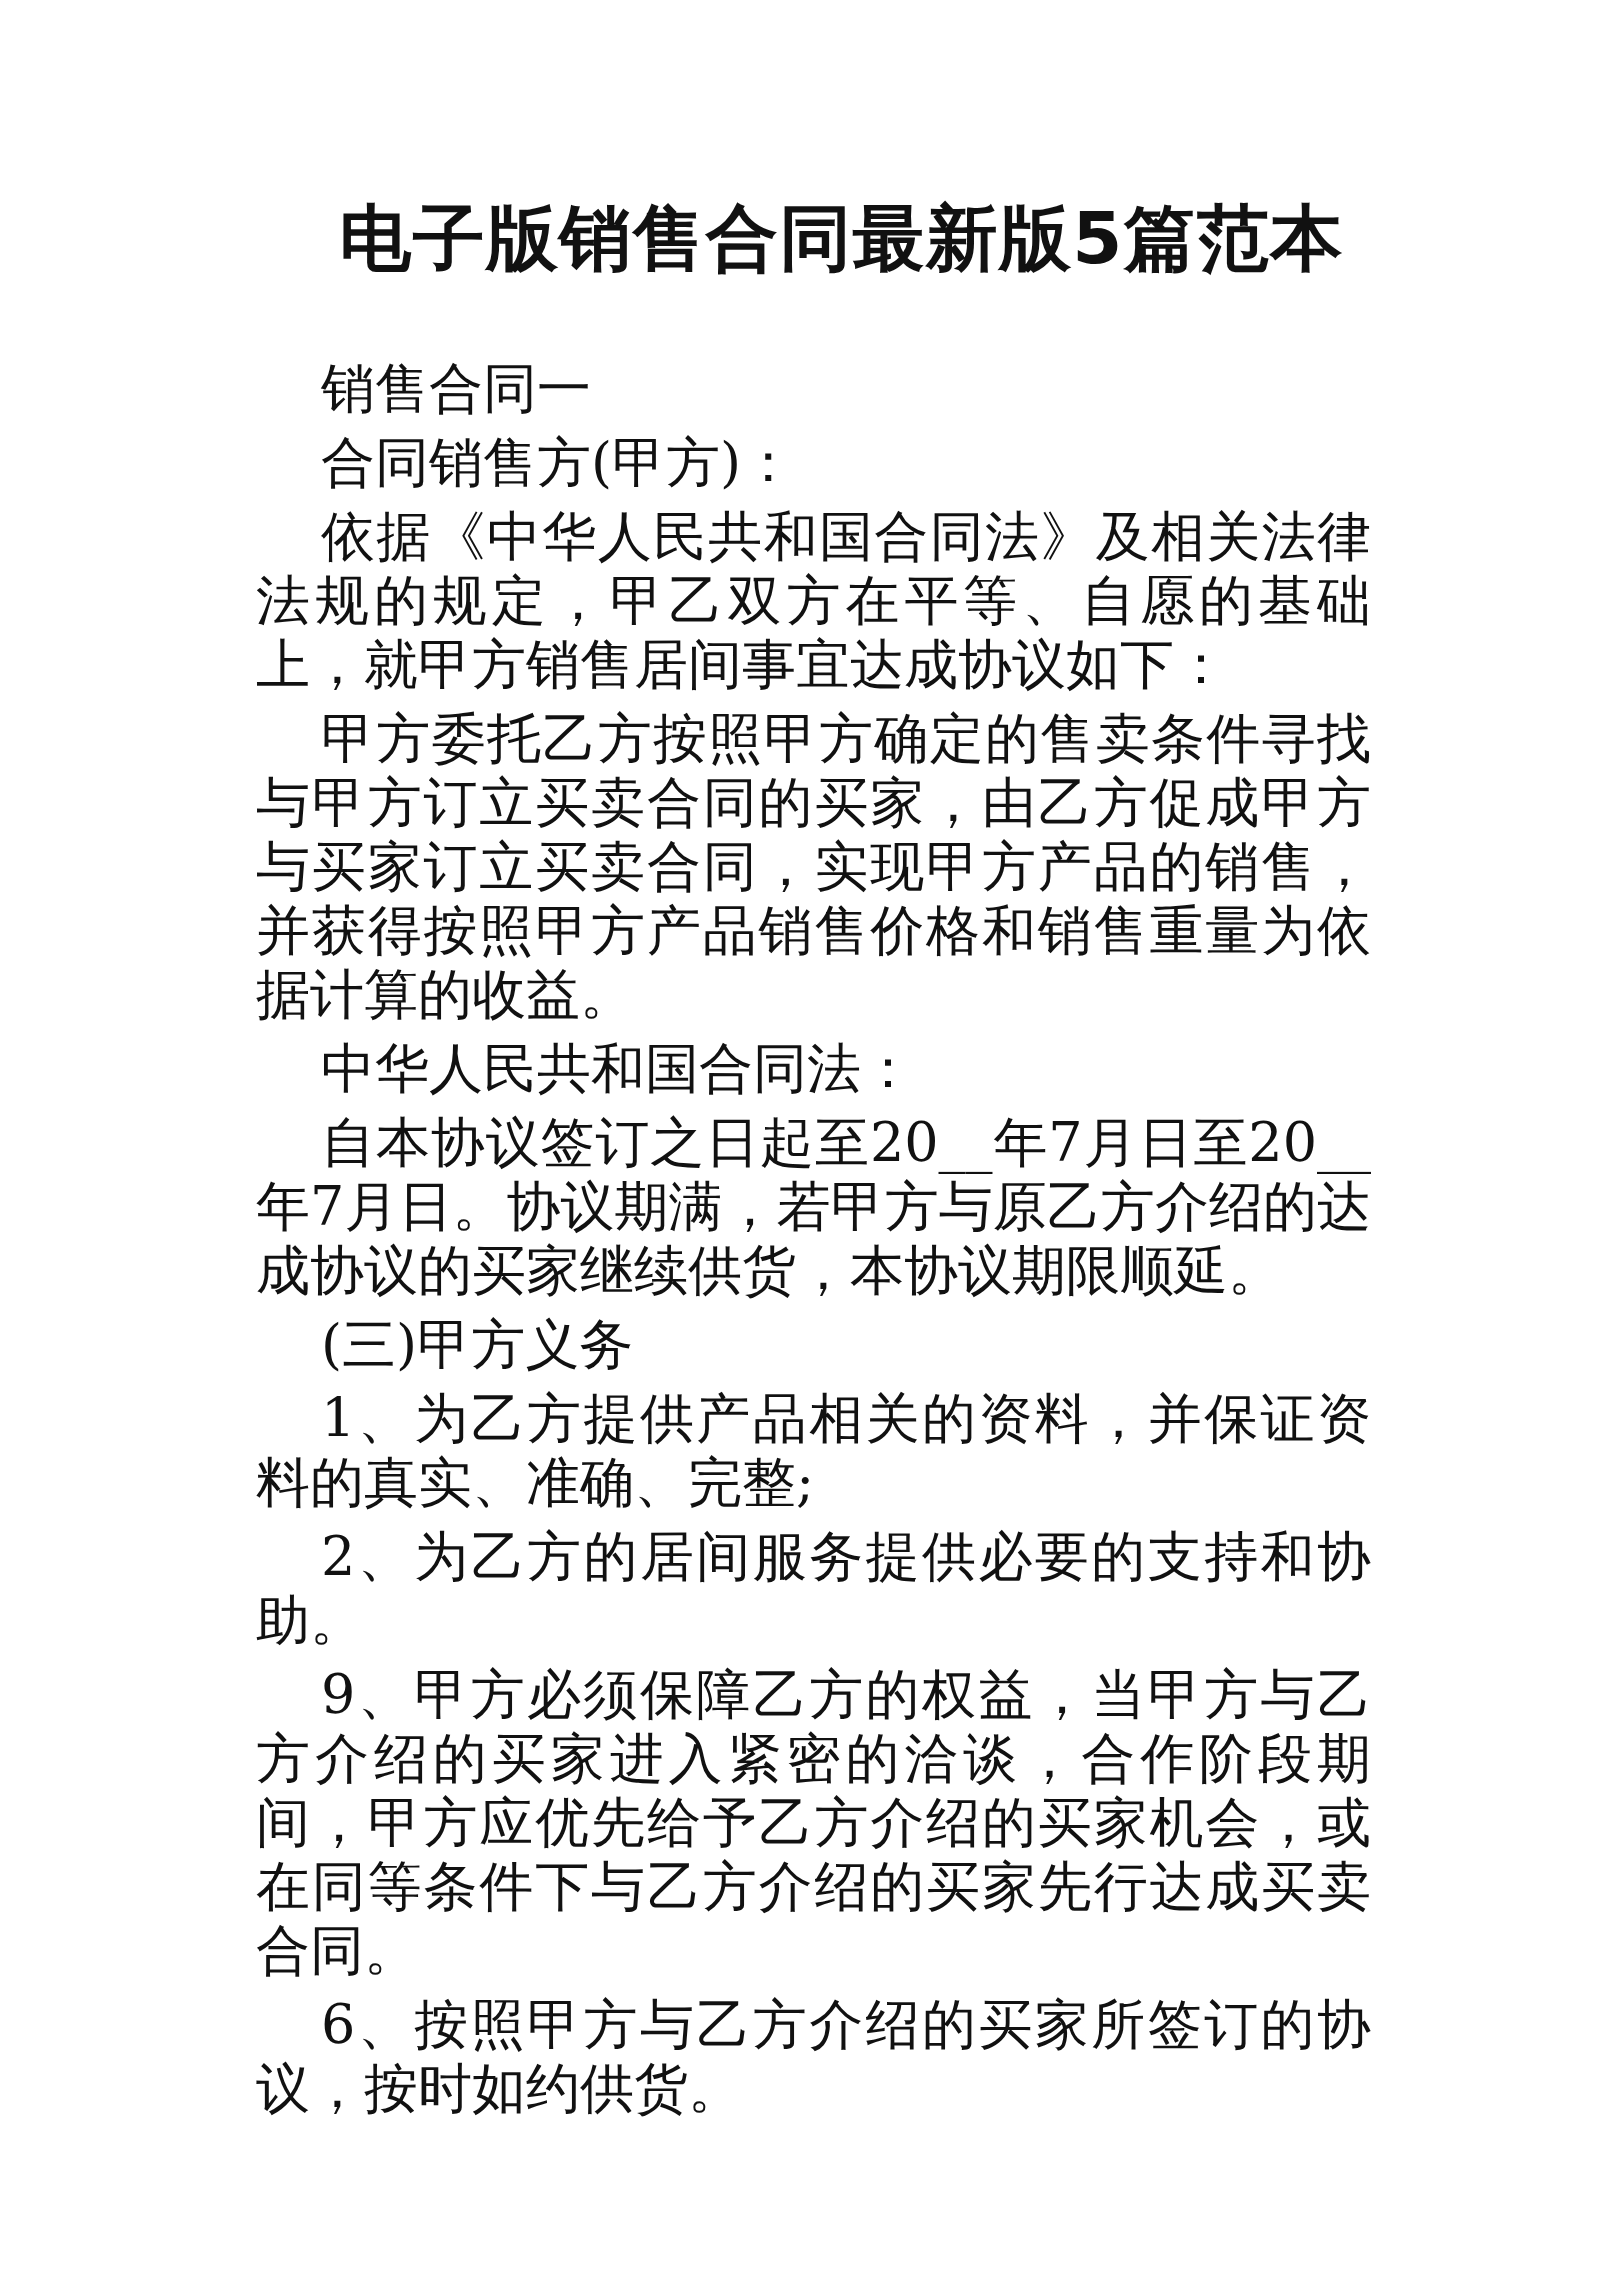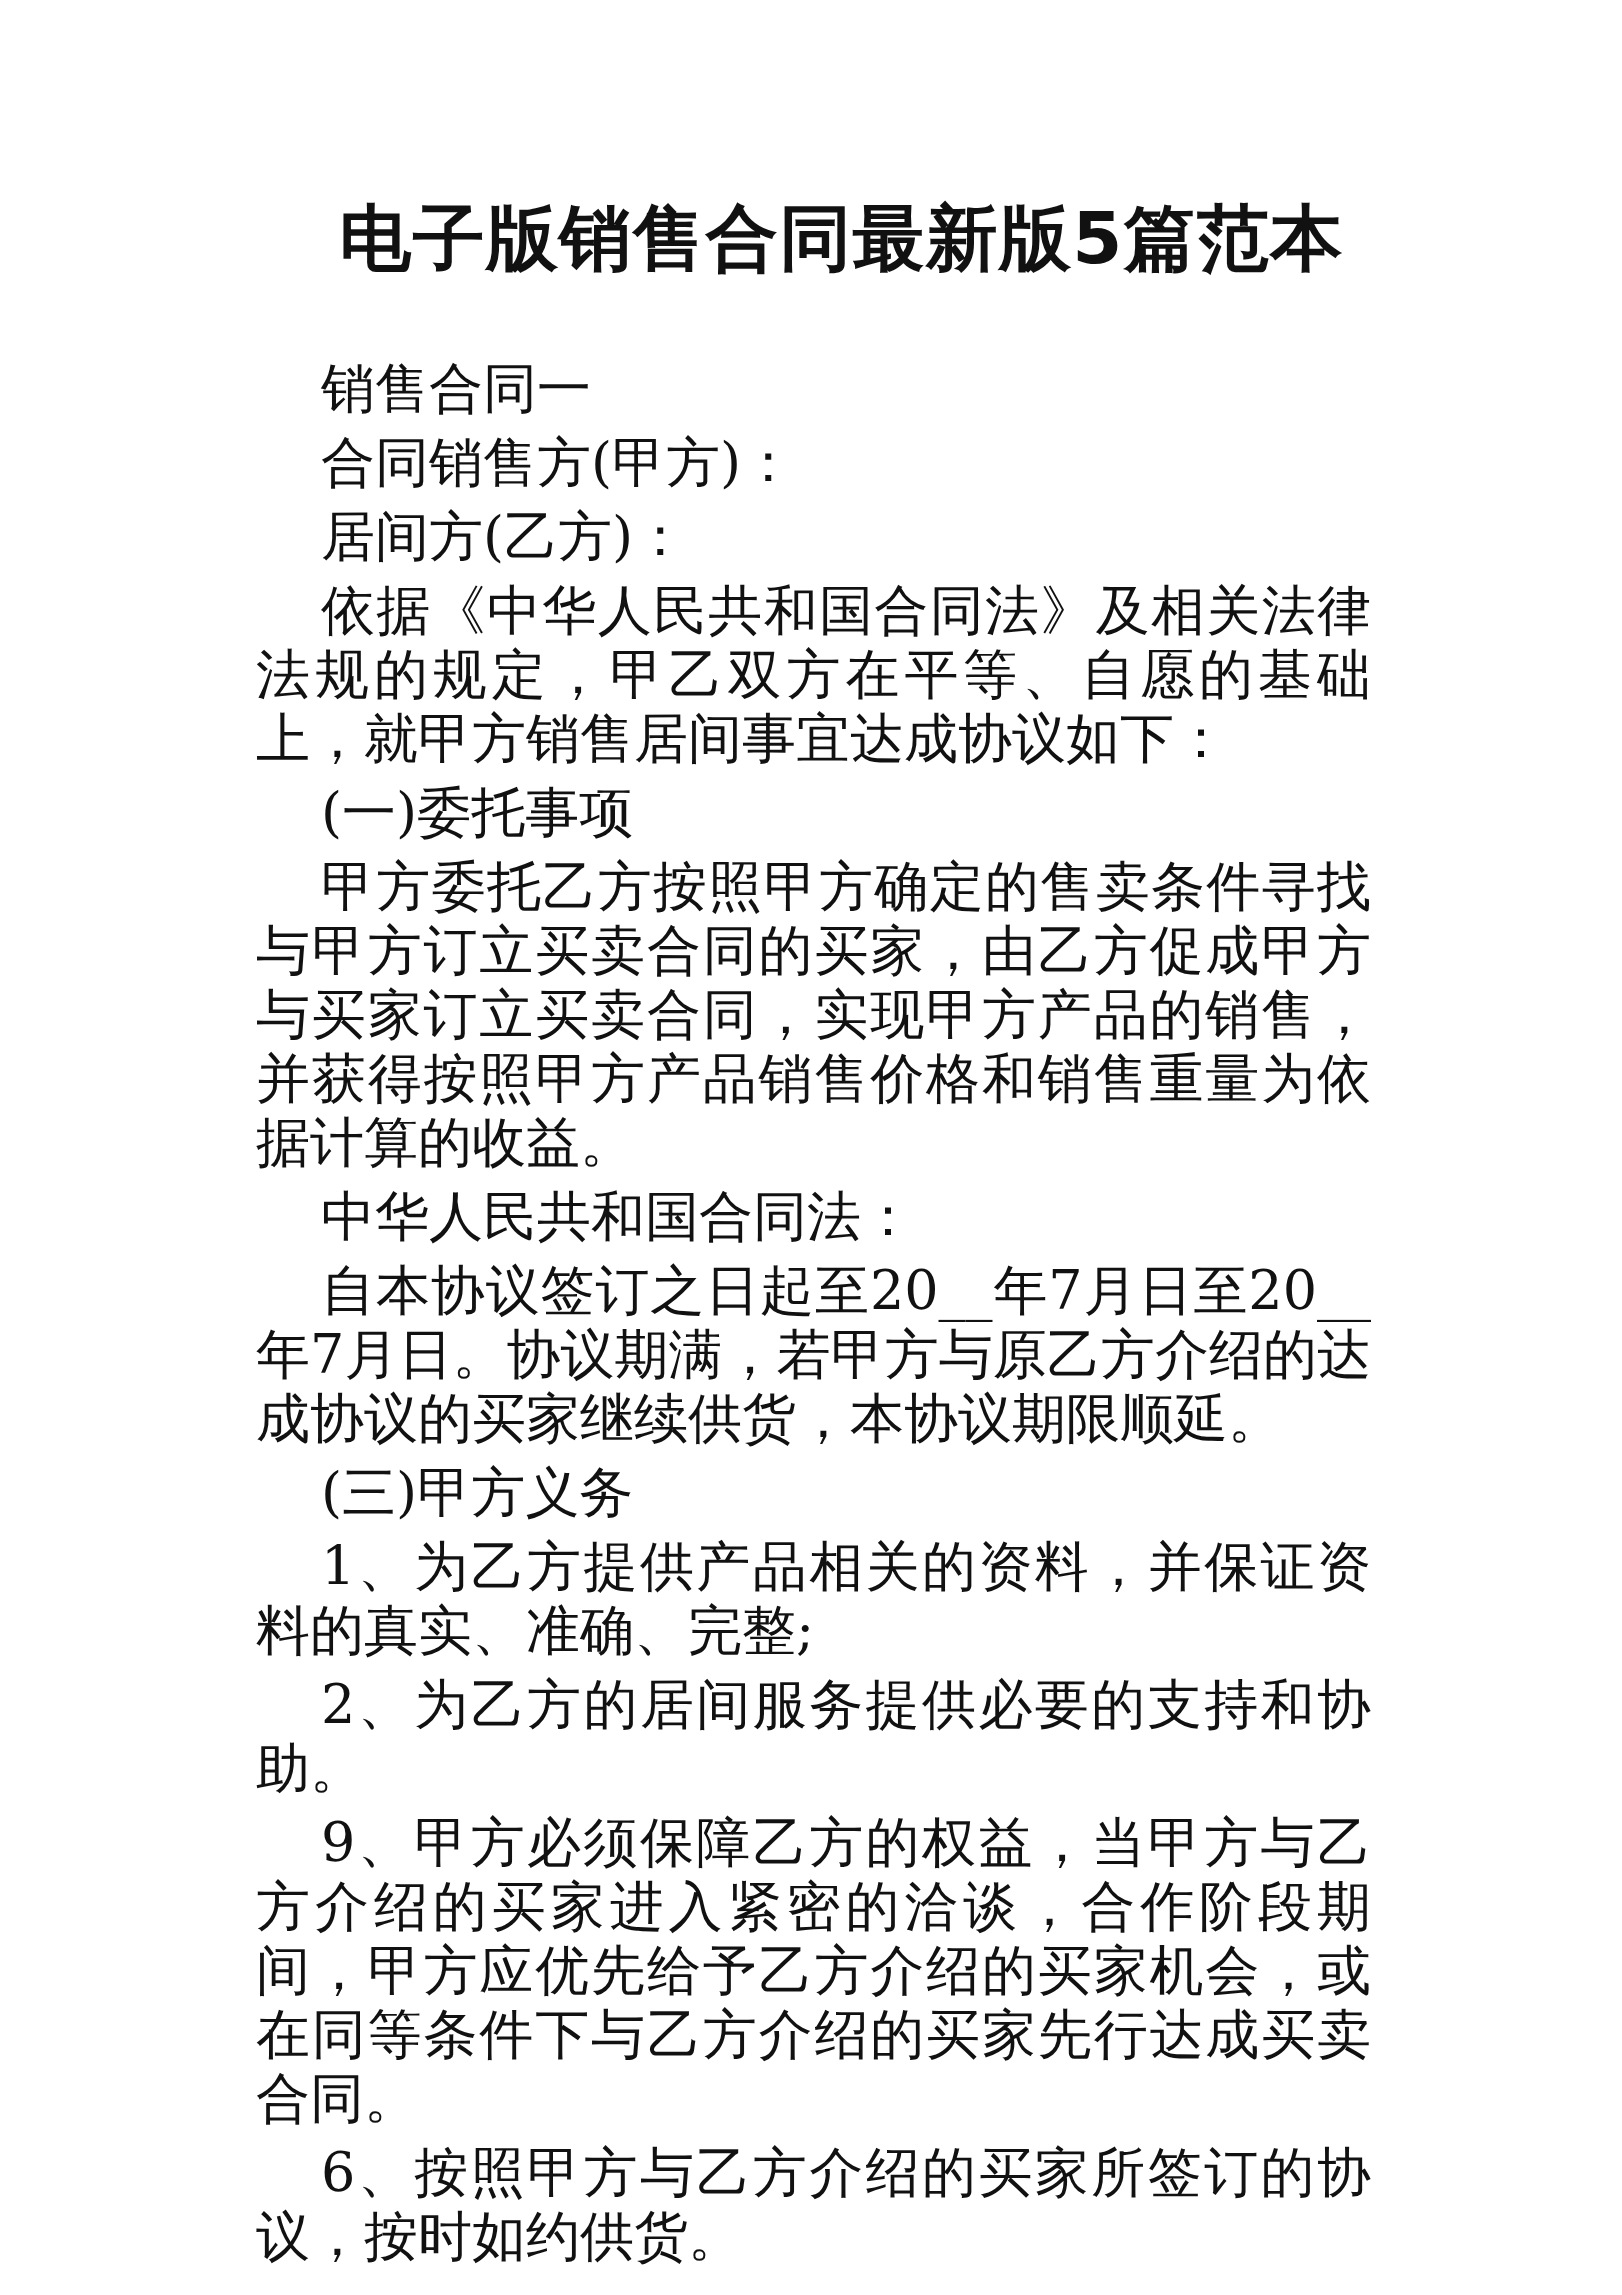--- a/index.html
+++ b/index.html
@@ -21,23 +21,21 @@
   .p { margin: 10px; padding: 0; text-indent: 65px; text-align: justify; text-align-last: left; }
 </style>
 </head>
 <body>
 
 <div class="page">
   <div class="title">电子版销售合同最新版5篇范本</div>
   <div class="body">
     <p class="p">销售合同一</p>
     <p class="p">合同销售方(甲方)：</p>
-    <p class="p">居间方(乙方)：</p>
     <p class="p">依据《中华人民共和国合同法》及相关法律法规的规定，甲乙双方在平等、自愿的基础上，就甲方销售居间事宜达成协议如下：</p>
-    <p class="p">(一)委托事项</p>
     <p class="p">甲方委托乙方按照甲方确定的售卖条件寻找与甲方订立买卖合同的买家，由乙方促成甲方与买家订立买卖合同，实现甲方产品的销售，并获得按照甲方产品销售价格和销售重量为依据计算的收益。</p>
     <p class="p">中华人民共和国合同法：</p>
     <p class="p">自本协议签订之日起至20__年7月日至20__年7月日。协议期满，若甲方与原乙方介绍的达成协议的买家继续供货，本协议期限顺延。</p>
     <p class="p">(三)甲方义务</p>
     <p class="p">1、为乙方提供产品相关的资料，并保证资料的真实、准确、完整;</p>
     <p class="p">2、为乙方的居间服务提供必要的支持和协助。</p>
     <p class="p">9、甲方必须保障乙方的权益，当甲方与乙方介绍的买家进入紧密的洽谈，合作阶段期间，甲方应优先给予乙方介绍的买家机会，或在同等条件下与乙方介绍的买家先行达成买卖合同。</p>
     <p class="p">6、按照甲方与乙方介绍的买家所签订的协议，按时如约供货。</p>
 
   </div>

